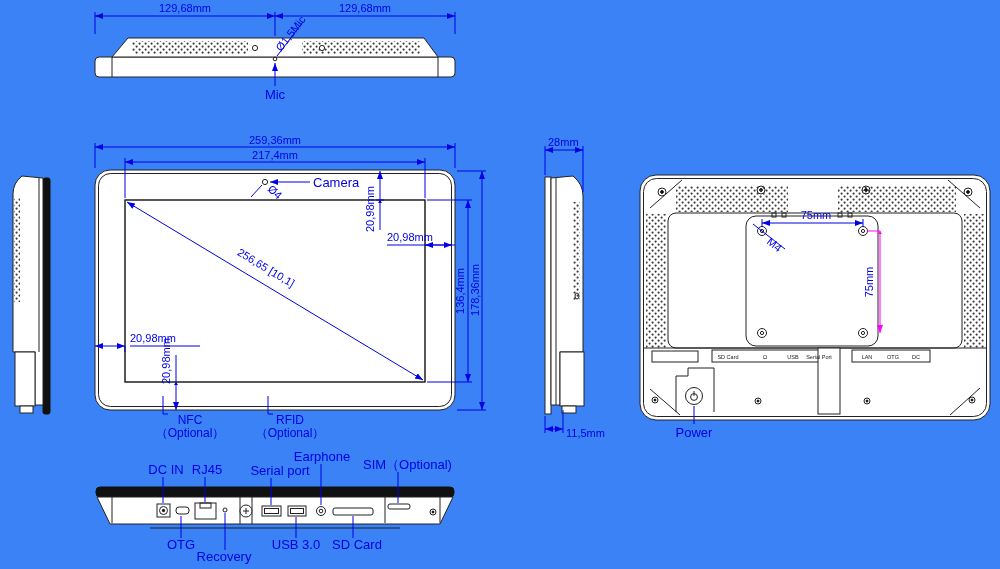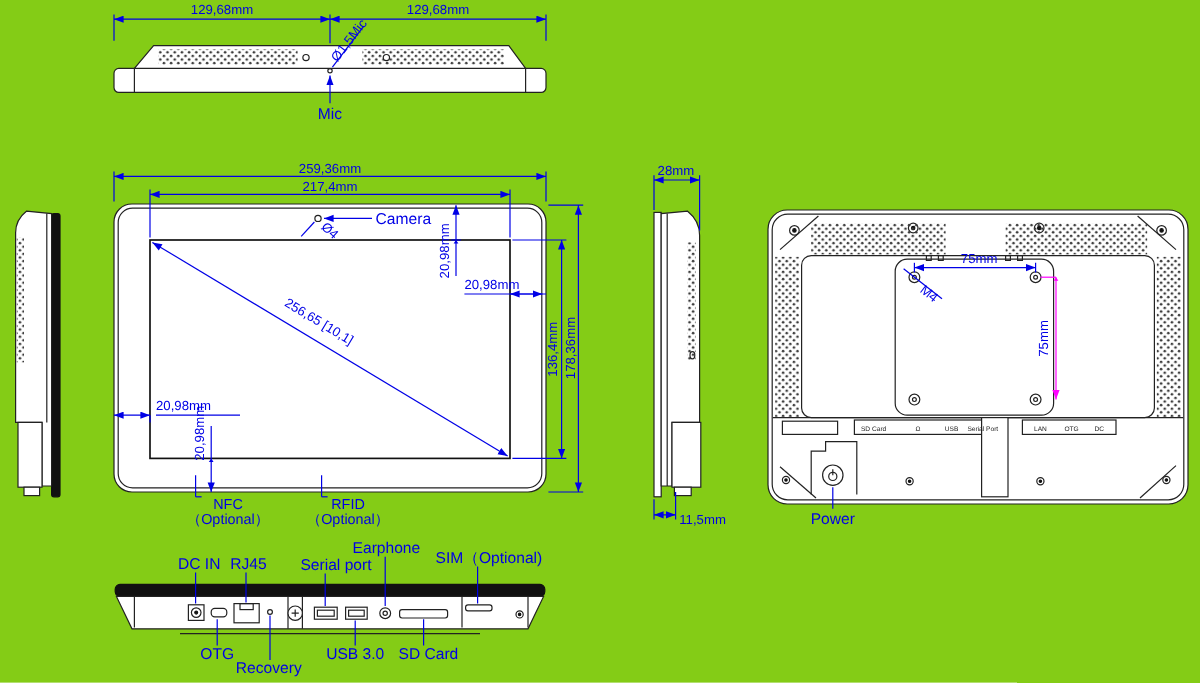--- a/index.html
+++ b/index.html
@@ -1,16 +1,16 @@
 <!DOCTYPE html>
 <html><head>
 <meta charset="utf-8">
 <style>
   html,body{margin:0;padding:0;background:#ffffff;}
-  .canvas{position:relative;width:1000px;height:569px;background:#84cc16;overflow:hidden;
+  .canvas{position:relative;width:1000px;height:569px;background:#3b82f6;overflow:hidden;
           font-family:"Liberation Sans", sans-serif;}
   svg text{font-family:"Liberation Sans", sans-serif;}
   .ln{stroke:#222;stroke-width:1;fill:none;}
   .lnf{stroke:#222;stroke-width:1;fill:#fff;}
   .thick{stroke:#111;stroke-width:1.4;fill:none;}
   .blk{fill:#111;stroke:#111;}
   .dim{stroke:#0000e6;stroke-width:1;fill:none;}
   .mag{stroke:#ff00ff;stroke-width:1;fill:none;}
   .dt{fill:#0000e6;font-size:11px;}
   .lt{fill:#0000e6;font-size:13px;}

